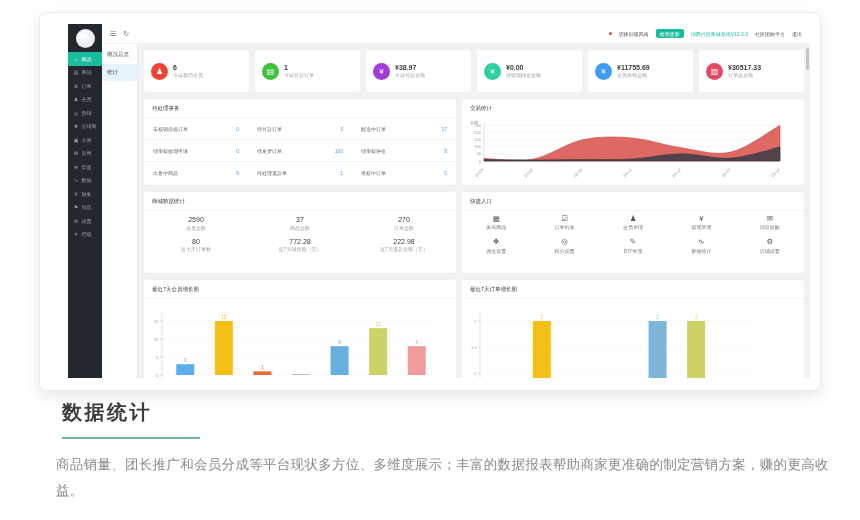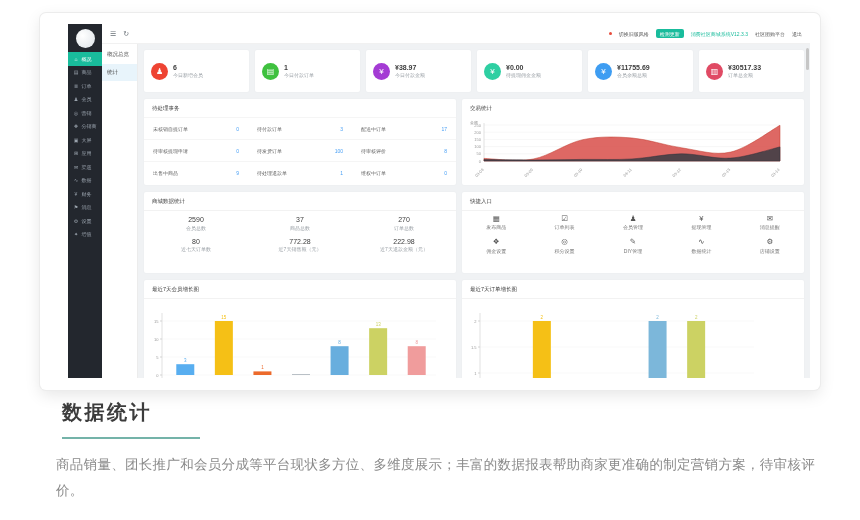--- a/index.html
+++ b/index.html
@@ -466,16 +466,16 @@
 
         <div class="scrollbar"></div>
       </div>
 
     </div>
   </div>
 
   <div class="docsec">
     <h2>数据统计</h2>
     <div class="underline"></div>
-    <p>商品销量、团长推广和会员分成等平台现状多方位、多维度展示；丰富的数据报表帮助商家更准确的制定营销方案，待审核评价。</p>
+    <p>商品销量、团长推广和会员分成等平台现状多方位、多维度展示；丰富的数据报表帮助商家更准确的制定营销方案，赚的更高收益。</p>
   </div>
 
 </div>
 
 </body></html>

